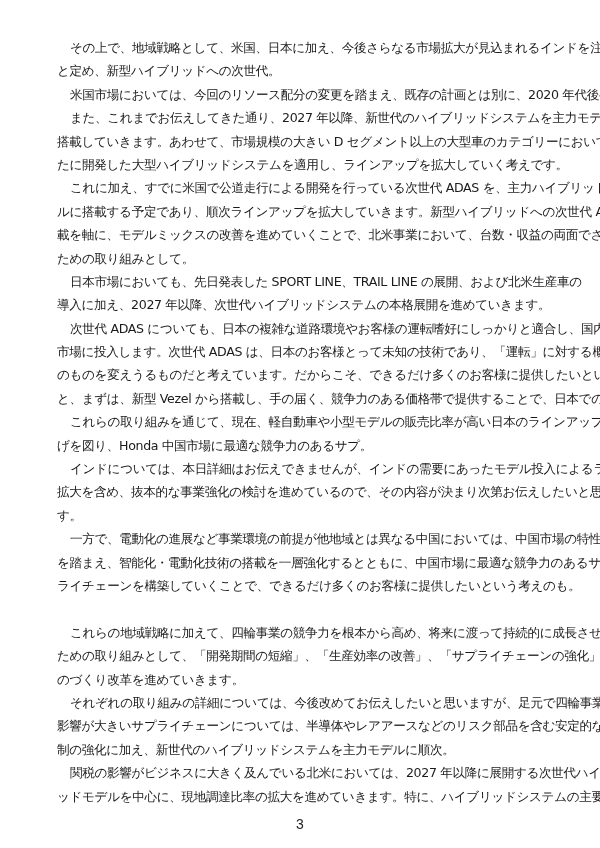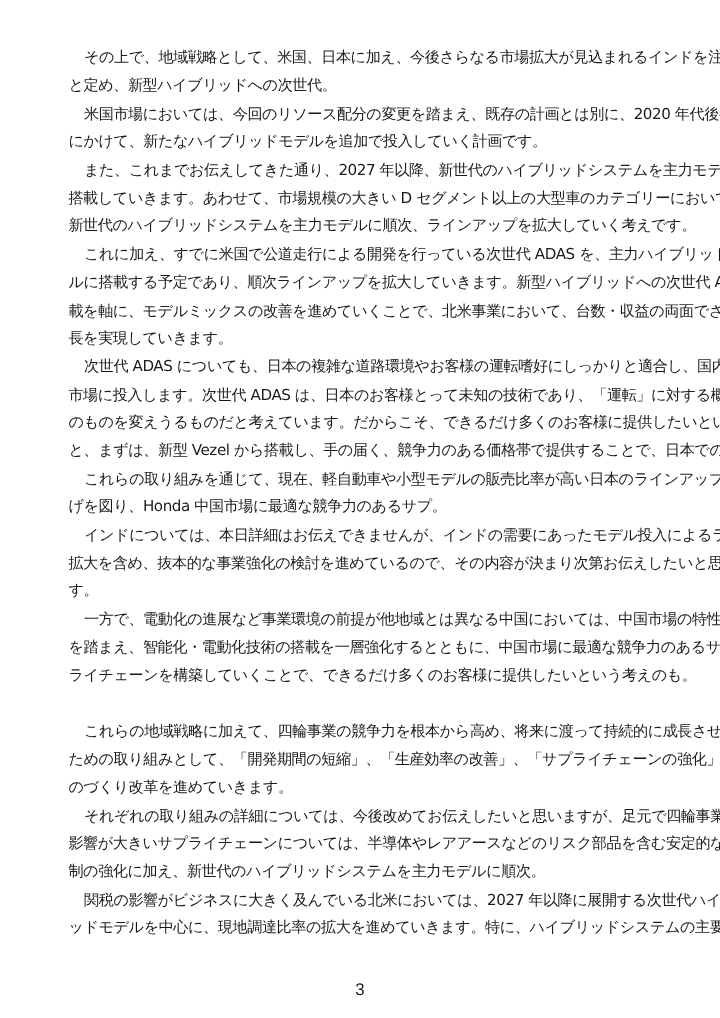--- a/index.html
+++ b/index.html
@@ -54,36 +54,39 @@
 
 <div class="page">
 
   <div class="para">
     <span class="line indent">その上で、地域戦略として、米国、日本に加え、今後さらなる市場拡大が見込まれるインドを注力国</span>
     <span class="line">と定め、新型ハイブリッドへの次世代。</span>
   </div>
 
   <div class="para">
     <span class="line indent">米国市場においては、今回のリソース配分の変更を踏まえ、既存の計画とは別に、2020 年代後半</span>
-    <span class="line">にかけて、新たなハイブリッドモデルを追加で投入していく計画です。</span>
   </div>
 
   <div class="para">
     <span class="line indent">また、これまでお伝えしてきた通り、2027 年以降、新世代のハイブリッドシステムを主力モデルに順次</span>
     <span class="line">搭載していきます。あわせて、市場規模の大きい D セグメント以上の大型車のカテゴリーにおいても、新</span>
-    <span class="line">新世代のハイブリッドシステムを主力モデルに順次、ラインアップを拡大していく考えです。</span>
+    <span class="line">たに開発した大型ハイブリッドシステムを適用し、ラインアップを拡大していく考えです。</span>
   </div>
 
   <div class="para">
     <span class="line indent">これに加え、すでに米国で公道走行による開発を行っている次世代 ADAS を、主力ハイブリッドモデ</span>
     <span class="line">ルに搭載する予定であり、順次ラインアップを拡大していきます。新型ハイブリッドへの次世代 ADAS 搭</span>
     <span class="line">載を軸に、モデルミックスの改善を進めていくことで、北米事業において、台数・収益の両面でさらなる成</span>
-    <span class="line">長を実現していきます。</span>
+    <span class="line">ための取り組みとして。</span>
   </div>
 
+  <div class="para">
+    <span class="line indent">日本市場においても、先日発表した SPORT LINE、TRAIL LINE の展開、および北米生産車の</span>
+    <span class="line">導入に加え、2027 年以降、次世代ハイブリッドシステムの本格展開を進めていきます。</span>
+  </div>
 
   <div class="para">
     <span class="line indent">次世代 ADAS についても、日本の複雑な道路環境やお客様の運転嗜好にしっかりと適合し、国内</span>
     <span class="line">市場に投入します。次世代 ADAS は、日本のお客様とって未知の技術であり、「運転」に対する概念そ</span>
     <span class="line">のものを変えうるものだと考えています。だからこそ、できるだけ多くのお客様に提供したいという考えのも</span>
     <span class="line">と、まずは、新型 Vezel から搭載し、手の届く、競争力のある価格帯で提供することで、日本での普及</span>
   </div>
 
   <div class="para">
     <span class="line indent">これらの取り組みを通じて、現在、軽自動車や小型モデルの販売比率が高い日本のラインアップ底上</span>

